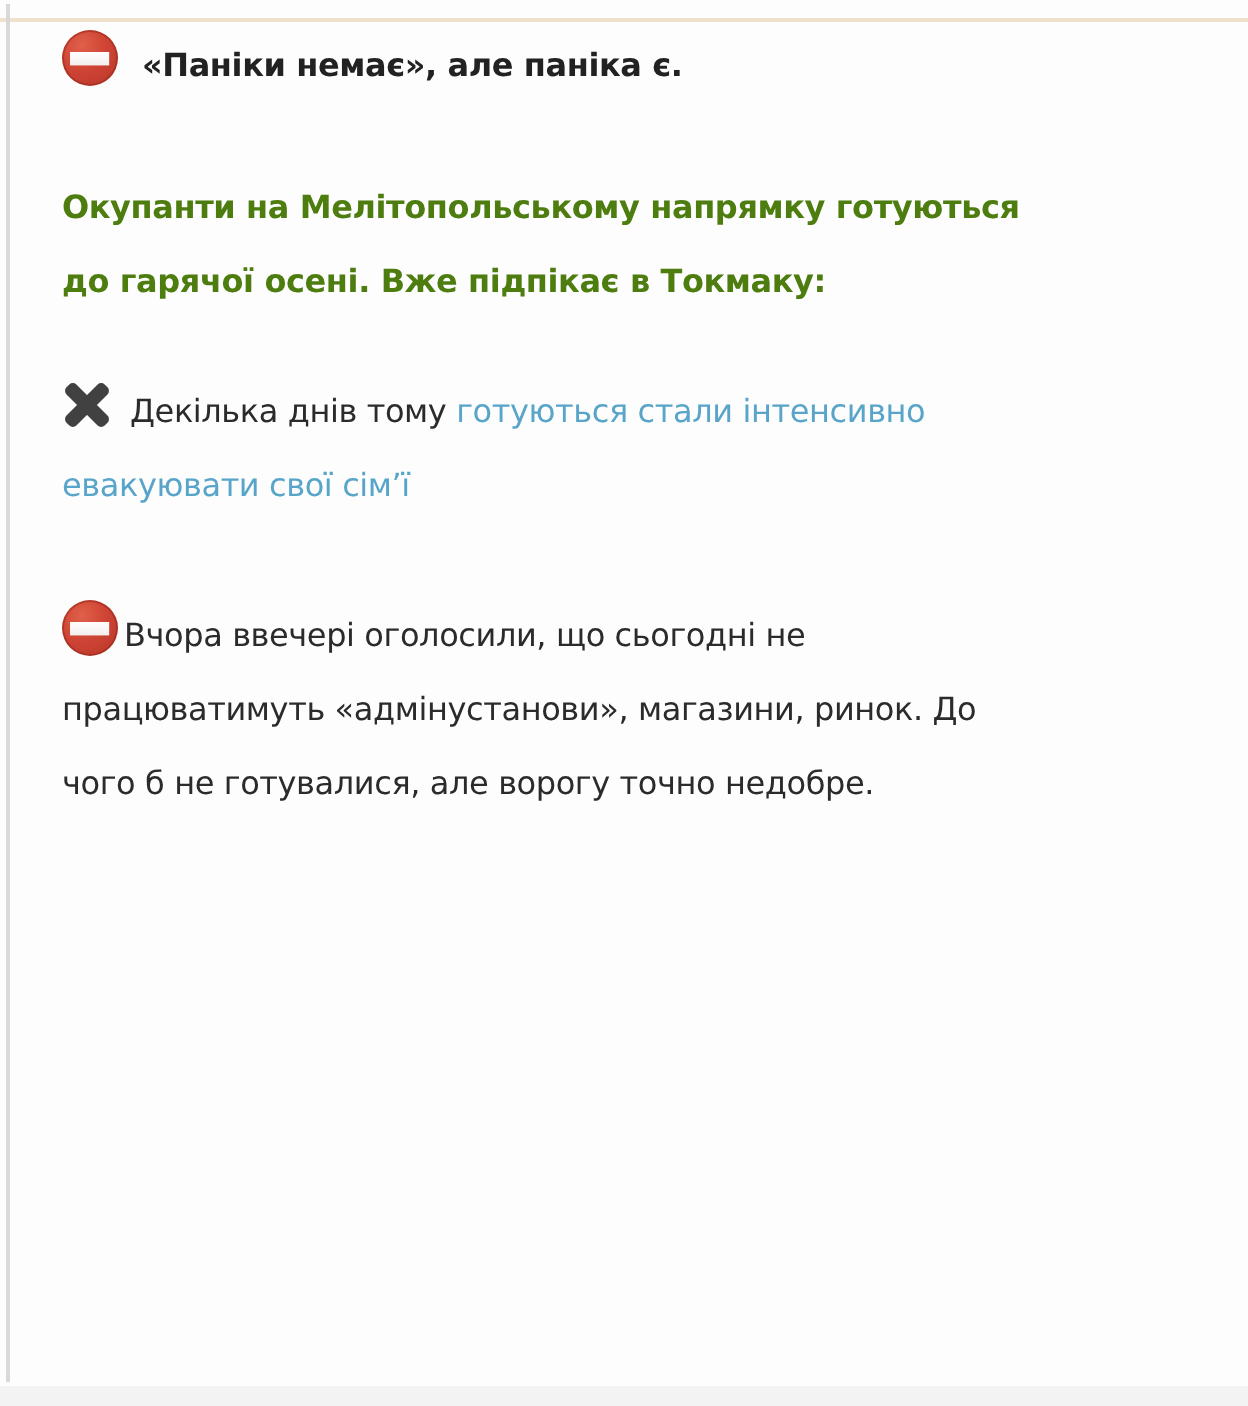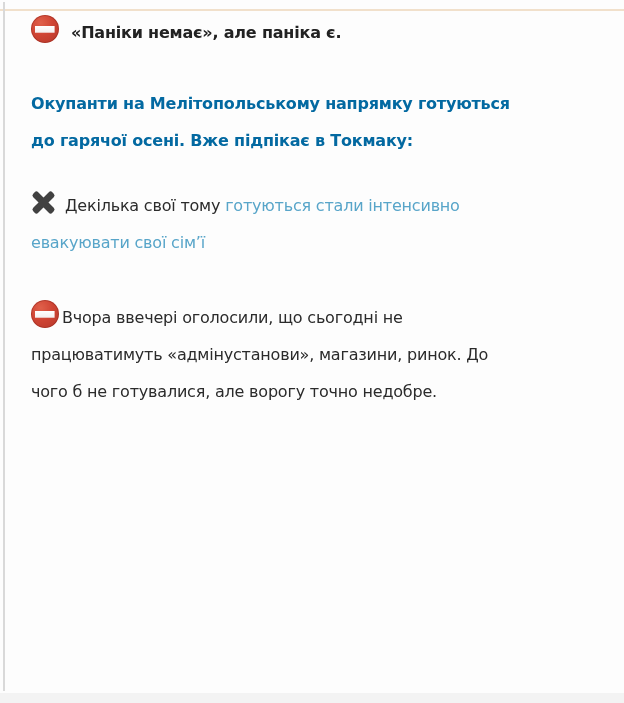--- a/index.html
+++ b/index.html
@@ -49,21 +49,21 @@
     width: 540px;
     box-sizing: border-box;
     padding: 14px 28px 0 31px;
     color: #2b2b2b;
     font-size: 16px;
     line-height: 37px;
     letter-spacing: -0.2px;
   }
   .block { margin: 0 0 36px 0; }
   .block.header { margin-bottom: 34px; font-weight: 700; color: #222222; }
-  .block.intro  { margin-bottom: 28px; font-weight: 700; color: #0369a1; }
+  .block.intro  { margin-bottom: 28px; font-weight: 700; color: #4d7c0f; }
   .block.bullet { margin-bottom: 38px; }
   .block.bullet-last { margin-bottom: 30px; }
   .block.footer { margin-bottom: 0; margin-top: 24px; }
 
   
   .no-entry {
     display: inline-block;
     width: 28px;
     height: 28px;
     border-radius: 50%;
@@ -116,21 +116,21 @@
     <p class="block header">
       <span class="no-entry header-emoji"></span><span>«Паніки немає», але паніка є.</span>
     </p>
 
     <p class="block intro">
       <span>Окупанти на Мелітопольському напрямку готуються до гарячої осені. Вже підпікає в Токмаку:</span>
     </p>
 
 
     <p class="block bullet">
-      <span class="x-mark"></span><span>Декілька свої тому </span><a class="inline-link">готуються стали інтенсивно евакуювати свої сім’ї</a>
+      <span class="x-mark"></span><span>Декілька днів тому </span><a class="inline-link">готуються стали інтенсивно евакуювати свої сім’ї</a>
     </p>
 
 
     <p class="block footer">
       <span class="no-entry footer-emoji"></span><span>Вчора ввечері оголосили, що сьогодні не працюватимуть «адмінустанови», магазини, ринок. До чого б не готувалися, але ворогу точно недобре.</span>
     </p>
 
   </div>
 
   <div class="edge-bottom"></div>

